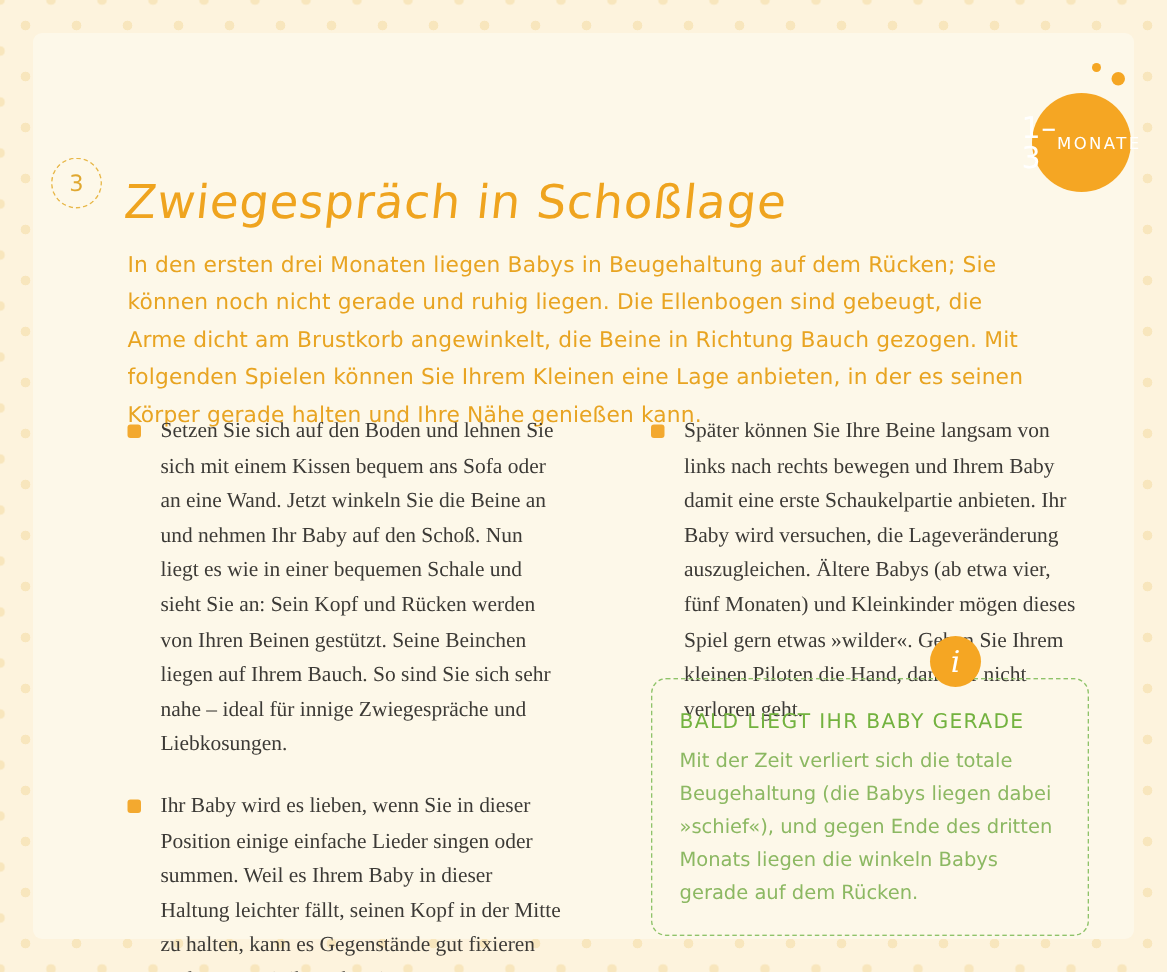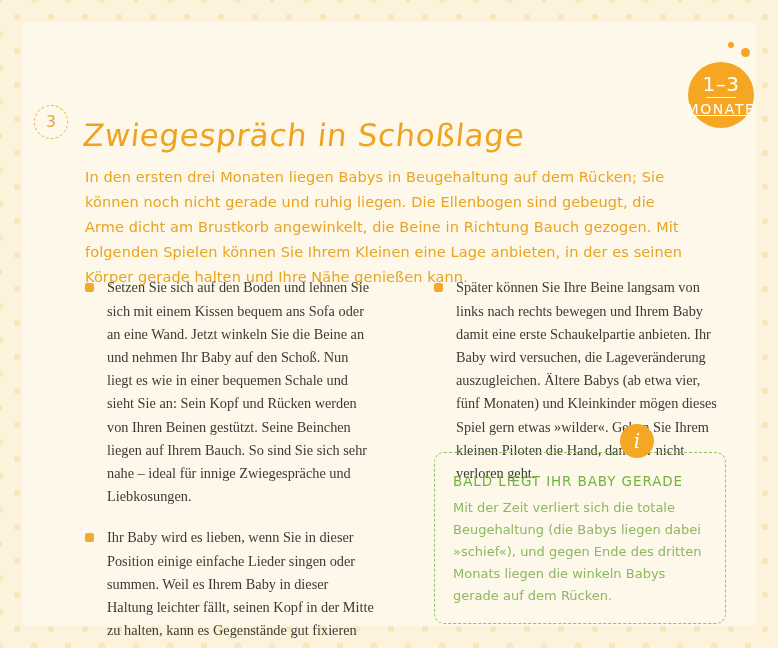--- a/index.html
+++ b/index.html
@@ -66,40 +66,39 @@
   .age-tab {
     position: absolute;
     right: 24px;
     top: 62px;
     width: 66px;
     height: 66px;
     border-radius: 50%;
     background: #f5a623;
     color: #fff;
     display: flex;
-    flex-direction: column;
+    flex-direction: row;
     align-items: center;
     justify-content: center;
     font-family: "DejaVu Sans", sans-serif;
   }
   .age-tab .age-range {
     font-size: 20px;
     line-height: 20px;
     letter-spacing: 0.5px;
   }
   .age-tab .age-divider {
     width: 30px;
     height: 1px;
     background: rgba(255,255,255,0.85);
     margin: 3px 0 3px 0;
   }
   .age-tab .age-unit {
-    font-size: 14px;
+    font-size: 11px;
     letter-spacing: 1.6px;
-    text-decoration: underline;
   }
   .age-dot {
     position: absolute;
     right: 28px;
     top: 48px;
     width: 9px;
     height: 9px;
     border-radius: 50%;
     background: #f5a623;
   }

